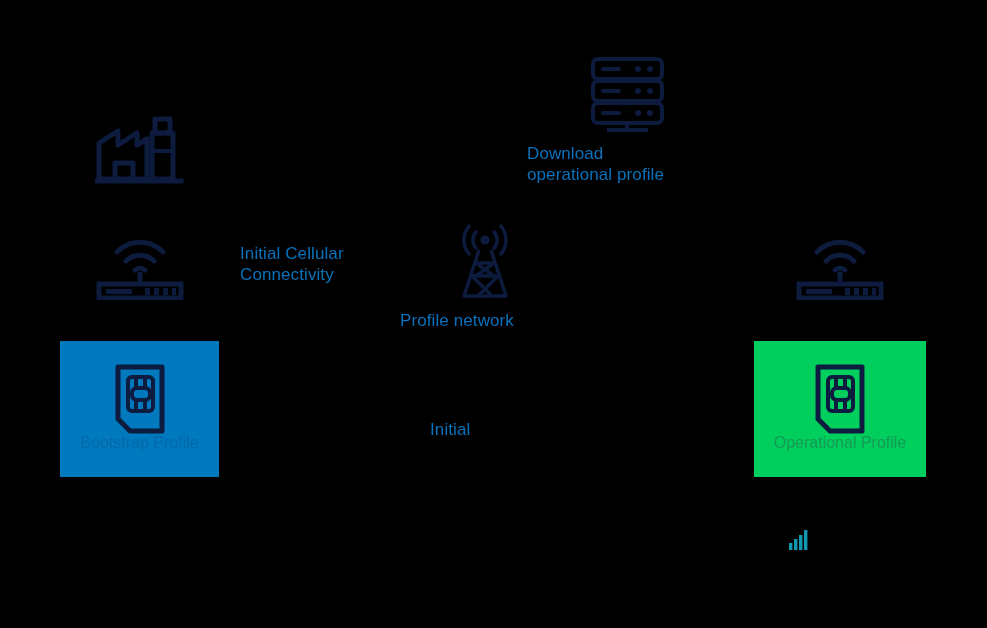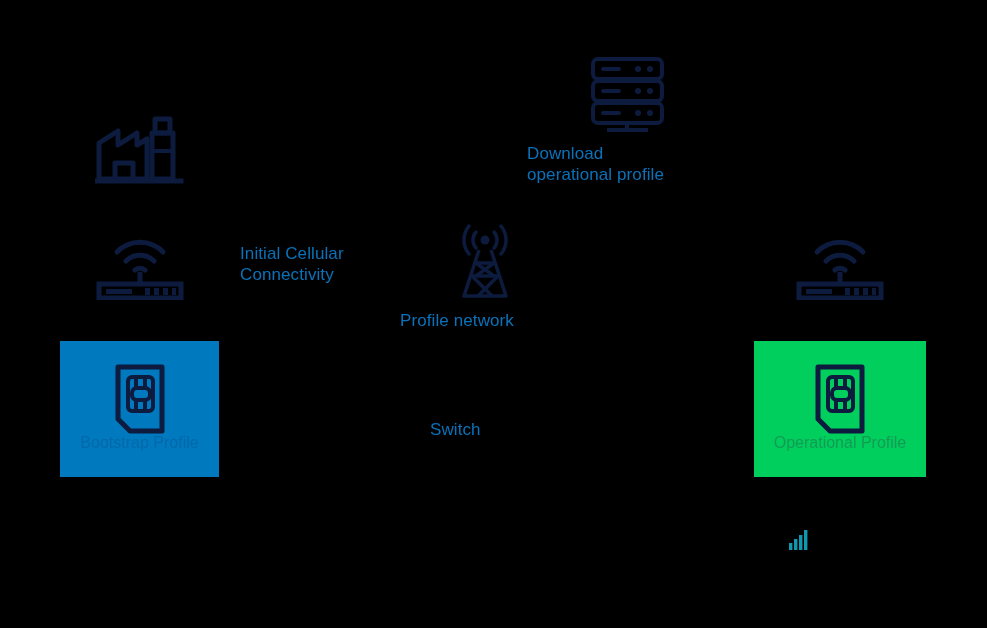--- a/index.html
+++ b/index.html
@@ -171,21 +171,21 @@
         <rect x="26" y="27" width="18" height="12" rx="5" stroke="#0d1b3e" stroke-width="4" fill="none" transform="translate(-6,0)"></rect>
         <path d="M24 16 L24 26" stroke="#0d1b3e" stroke-width="4"></path>
         <path d="M33 16 L33 26" stroke="#0d1b3e" stroke-width="4"></path>
         <path d="M24 40 L24 50" stroke="#0d1b3e" stroke-width="4"></path>
         <path d="M33 40 L33 50" stroke="#0d1b3e" stroke-width="4"></path>
       </svg>
     </div>
     <div class="card-label card-label-bootstrap">Bootstrap Profile</div>
   </div>
 
-  <div class="caption caption-accent" style="left:430px; top:420px; width:110px;">Switch</div>
+  <div class="caption caption-accent" style="left:430px; top:420px; width:110px;">Initial</div>
 
   <div class="card card-operational" style="left:754px; top:341px; width:172px; height:136px;">
     <div class="card-icon">
       <svg width="56" height="76" viewBox="0 0 56 76" fill="none">
         <path d="M6 6 L50 6 L50 70 L18 70 L6 58 Z" stroke="#0d1b3e" stroke-width="5" stroke-linejoin="round" fill="none"></path>
         <rect x="16" y="16" width="25" height="34" rx="4" stroke="#0d1b3e" stroke-width="4" fill="none"></rect>
         <rect x="20" y="27" width="18" height="12" rx="5" stroke="#0d1b3e" stroke-width="4" fill="none"></rect>
         <path d="M24 16 L24 26" stroke="#0d1b3e" stroke-width="4"></path>
         <path d="M33 16 L33 26" stroke="#0d1b3e" stroke-width="4"></path>
         <path d="M24 40 L24 50" stroke="#0d1b3e" stroke-width="4"></path>

